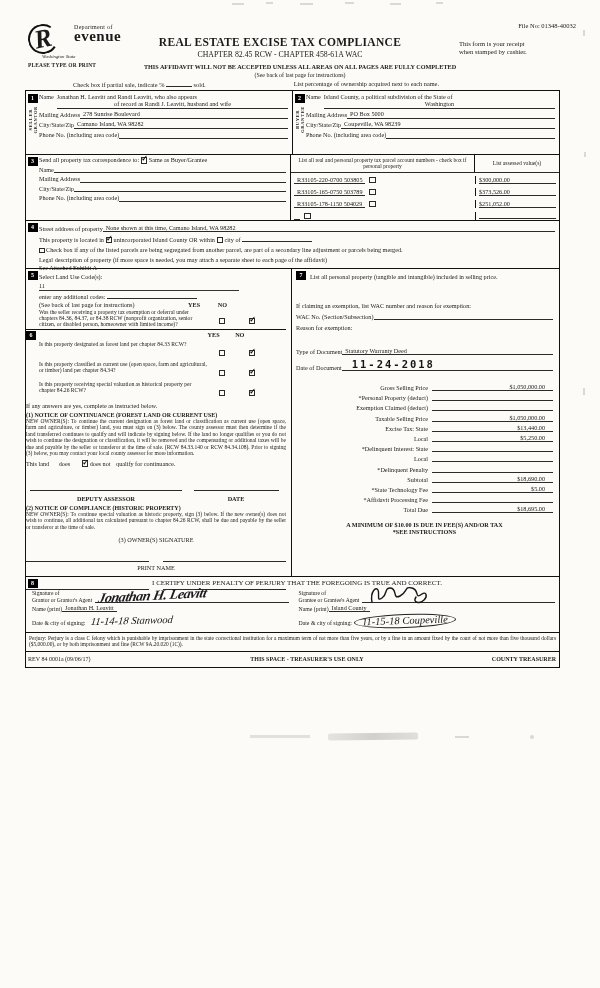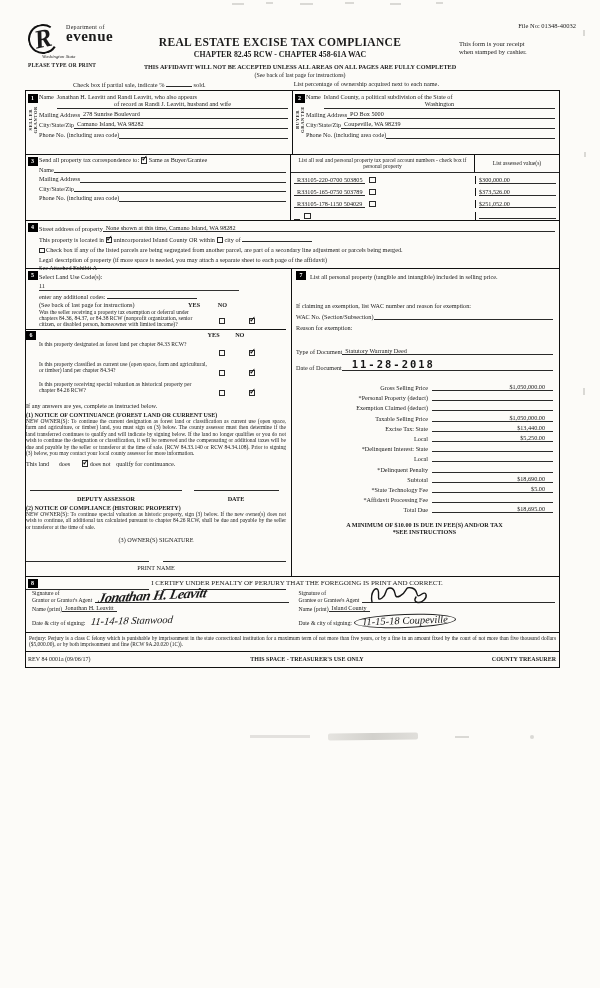--- a/index.html
+++ b/index.html
@@ -8,29 +8,29 @@
   
   .artifact{position:absolute;background:#9a9a96;opacity:.35}
   .smudge{position:absolute;left:328px;top:733px;width:90px;height:7px;background:linear-gradient(90deg,#cfcdc8,#a8a6a0,#c4c2bd);opacity:.5;border-radius:2px;transform:rotate(-.6deg)}
   .smudge2{position:absolute;left:250px;top:735px;width:60px;height:3px;background:#b5b3ae;opacity:.35}
 
   .fileno{position:absolute;top:22px;right:24px;font-size:6.5px}
   
   .logo{position:absolute;left:28px;top:24px;width:130px}
   .logo-row{display:flex;align-items:flex-start}
   .logo-r{font-size:26px;font-weight:bold;font-style:italic;line-height:22px;border:2px solid #111;border-radius:50% 50% 50% 50%;width:26px;height:26px;display:flex;align-items:center;justify-content:center;border-right-color:transparent;transform:rotate(-12deg)}
-  .logo-txt{margin-left:8px}
+  .logo-txt{margin-left:16px}
   .logo-dept{font-size:6px;letter-spacing:.3px}
   .logo-rev{font-size:15px;font-weight:bold;letter-spacing:.5px;line-height:13px}
   .logo-state{font-size:4.8px;font-style:italic;margin-left:14px}
   .please{font-size:5.4px;font-weight:bold;margin-top:3px;letter-spacing:.2px}
 
   .title-blk{position:absolute;left:140px;top:36px;width:280px;text-align:center}
   .title{font-size:11.5px;font-weight:bold;letter-spacing:.3px}
-  .subtitle{font-size:7.8px;font-weight:bold;margin-top:2px}
+  .subtitle{font-size:7.8px;font-weight:normal;margin-top:2px}
   .receipt{position:absolute;right:26px;top:40px;width:115px;font-size:6.6px;text-align:left;line-height:1.25}
   .warning{position:absolute;left:0;top:63px;width:600px;text-align:center;font-size:6.2px;font-weight:bold}
   .seeback{position:absolute;left:0;top:72px;width:600px;text-align:center;font-size:5.9px}
   .checkline{position:absolute;left:25px;top:80px;width:535px;font-size:6.3px;display:flex}
   .checkline .l{margin-left:48px}
   .checkline .r{margin-left:88px}
 
   
   .formbox{position:absolute;left:25px;top:90px;width:535px;height:578px;border:1.6px solid #111;box-sizing:border-box;background:#fcfbf8}
   .sec{box-sizing:border-box;position:relative}
@@ -398,21 +398,21 @@
           <div style="margin-top:4px">Reason for exemption:</div>
         </div>
 
         <div class="fz6" style="margin-top:16px">
           <div class="frow">
             <span>Type of Document</span>
             <span class="ul grow val">Statutory Warranty Deed</span>
           </div>
           <div class="frow" style="margin-top:3px;align-items:flex-end">
             <span>Date of Document</span>
-            <span class="ul grow" style="text-align:left;padding-left:10px"><span class="stampdate">11-28-2018</span></span>
+            <span class="ul grow" style="text-align:left;padding-left:10px"><span class="stampdate">11-24-2018</span></span>
           </div>
         </div>
 
         <div style="margin-top:12px">
           <div class="mrow">
               <span class="mlab">Gross Selling Price</span>
               <span class="mval">$1,050,000.00</span>
             </div>
           <div class="mrow">
               <span class="mlab">*Personal Property (deduct)</span>
@@ -467,21 +467,21 @@
         <div class="fz6 b ctr" style="margin-top:8px">A MINIMUM OF $10.00 IS DUE IN FEE(S) AND/OR TAX</div>
         <div class="fz6 b ctr">*SEE INSTRUCTIONS</div>
       </div>
     </div>
 
     <div class="sec hr2" style="height:56px;padding:2px 4px 0 0">
       <div style="display:flex;align-items:flex-start">
         <span class="strip" style="height:9px">
             <span class="secnum">8</span>
           </span>
-        <div style="flex:1;text-align:center;font-size:7px">I CERTIFY UNDER PENALTY OF PERJURY THAT THE FOREGOING IS PRINT AND CORRECT.</div>
+        <div style="flex:1;text-align:center;font-size:7px">I CERTIFY UNDER PENALTY OF PERJURY THAT THE FOREGOING IS TRUE AND CORRECT.</div>
       </div>
       <div style="display:flex;margin-top:1px">
 
         <div style="flex:1;display:flex;align-items:flex-end;padding-left:6px">
           <div style="font-size:5.6px;line-height:1.15;flex-shrink:0">
             <div>Signature of</div>
             <div>Grantor or Grantor's Agent</div>
           </div>
           <div class="ul" style="flex:1;margin-left:3px;position:relative;height:13px">
             <span class="sig" style="position:absolute;left:4px;bottom:-2px">Jonathan H. Leavitt</span>

